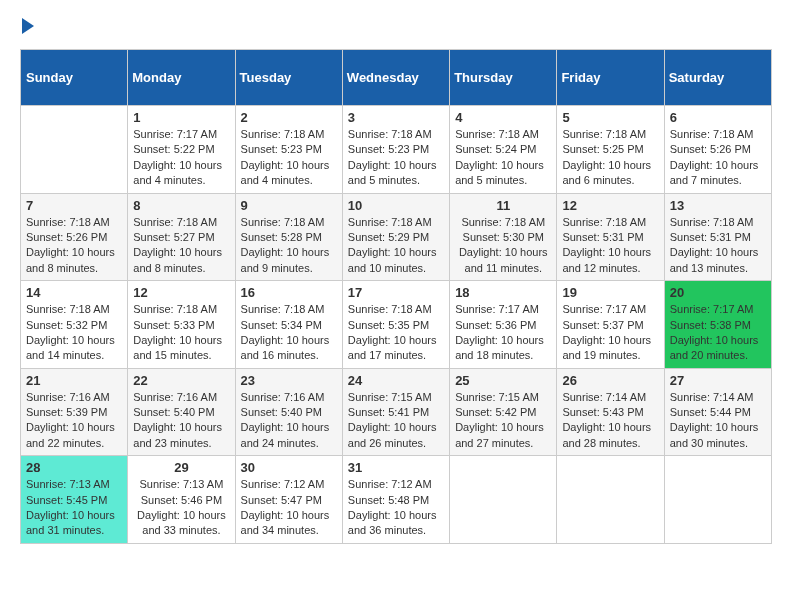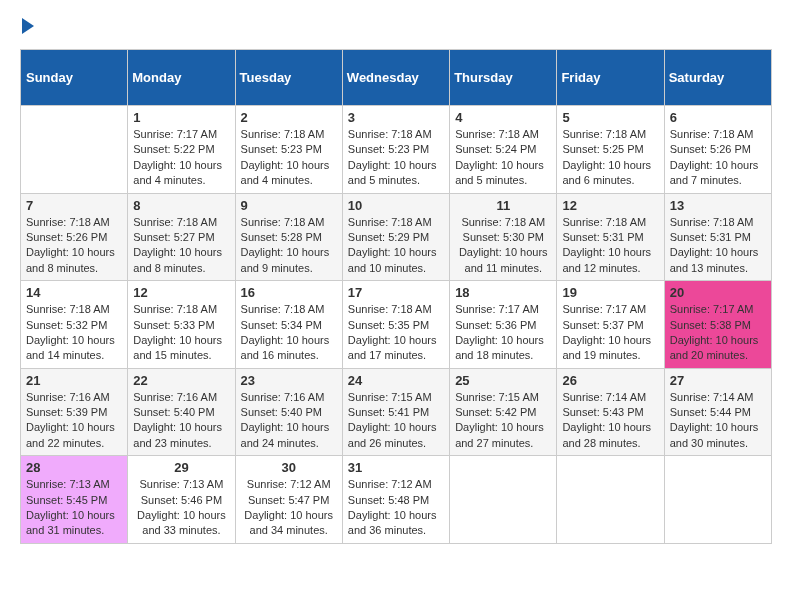--- a/index.html
+++ b/index.html
@@ -203,21 +203,21 @@
           <div class="day-info">Sunrise: 7:18 AM<br>Sunset: 5:35 PM<br>Daylight: 10 hours and 17 minutes.</div>
         </td>
         <td style="background-color: rgb(255, 255, 255);">
           <div class="day-number">18</div>
           <div class="day-info">Sunrise: 7:17 AM<br>Sunset: 5:36 PM<br>Daylight: 10 hours and 18 minutes.</div>
         </td>
         <td style="background-color: rgb(255, 255, 255);">
           <div class="day-number">19</div>
           <div class="day-info">Sunrise: 7:17 AM<br>Sunset: 5:37 PM<br>Daylight: 10 hours and 19 minutes.</div>
         </td>
-        <td style="background-color: #ec4899;">
+        <td style="background-color: #22c55e;">
           <div class="day-number">20</div>
           <div class="day-info">Sunrise: 7:17 AM<br>Sunset: 5:38 PM<br>Daylight: 10 hours and 20 minutes.</div>
         </td>
       </tr>
       <tr>
         <td style="background-color: rgb(245, 245, 245);">
           <div class="day-number">21</div>
           <div class="day-info">Sunrise: 7:16 AM<br>Sunset: 5:39 PM<br>Daylight: 10 hours and 22 minutes.</div>
         </td>
         <td style="background-color: rgb(245, 245, 245);">
@@ -239,29 +239,29 @@
         <td style="background-color: rgb(245, 245, 245);">
           <div class="day-number">26</div>
           <div class="day-info">Sunrise: 7:14 AM<br>Sunset: 5:43 PM<br>Daylight: 10 hours and 28 minutes.</div>
         </td>
         <td style="background-color: rgb(245, 245, 245);">
           <div class="day-number">27</div>
           <div class="day-info">Sunrise: 7:14 AM<br>Sunset: 5:44 PM<br>Daylight: 10 hours and 30 minutes.</div>
         </td>
       </tr>
       <tr>
-        <td style="background-color: #f0abfc; margin-top: 18px;">
+        <td style="background-color: #5eead4; margin-top: 18px;">
           <div class="day-number">28</div>
           <div class="day-info">Sunrise: 7:13 AM<br>Sunset: 5:45 PM<br>Daylight: 10 hours and 31 minutes.</div>
         </td>
         <td style="background-color: rgb(255, 255, 255); text-align: center;">
           <div class="day-number">29</div>
           <div class="day-info">Sunrise: 7:13 AM<br>Sunset: 5:46 PM<br>Daylight: 10 hours and 33 minutes.</div>
         </td>
-        <td style="background-color: rgb(255, 255, 255); text-align: center;">
+        <td style="background-color: rgb(255, 255, 255);">
           <div class="day-number">30</div>
           <div class="day-info">Sunrise: 7:12 AM<br>Sunset: 5:47 PM<br>Daylight: 10 hours and 34 minutes.</div>
         </td>
         <td style="background-color: rgb(255, 255, 255); margin-left: 16px;">
           <div class="day-number">31</div>
           <div class="day-info">Sunrise: 7:12 AM<br>Sunset: 5:48 PM<br>Daylight: 10 hours and 36 minutes.</div>
         </td>
         <td class="empty-cell"></td>
         <td class="empty-cell"></td>
         <td class="empty-cell"></td>

